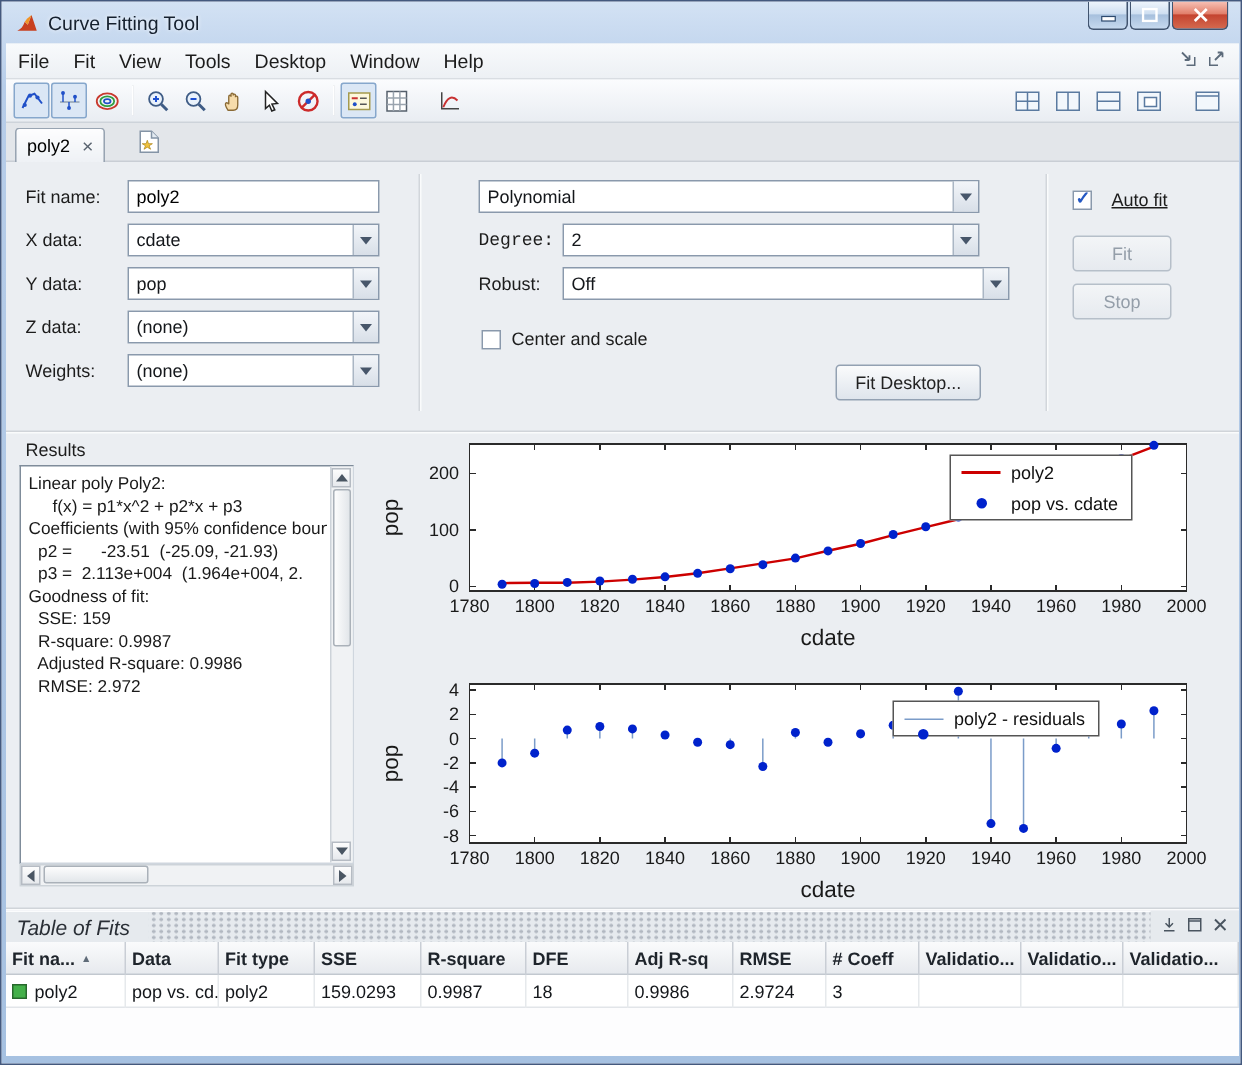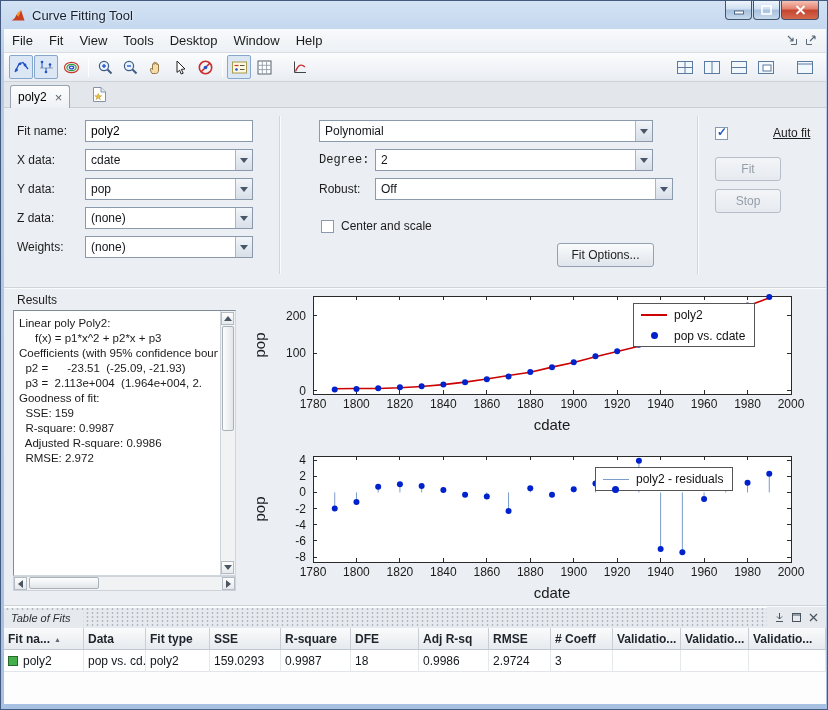--- a/index.html
+++ b/index.html
@@ -74,21 +74,21 @@
   svg text.axlabel { font-size:15px; fill:#1a1a1a; font-family:"Liberation Sans",sans-serif; }
   .legend { position:absolute; background:#fff; border:1px solid #555; font-size:12px; color:#111; }
   .lrow { display:flex; align-items:center; height:21px; padding:0 9px 0 6px; }
   .lsample { width:28px; display:flex; align-items:center; justify-content:center; margin-right:6px; position:relative; }
   .sline { display:inline-block; width:26px; height:2px; }
   .sdot { display:inline-block; width:7px; height:7px; border-radius:50%; }
   
   .tf-headerbar { position:absolute; left:3px; top:606px; width:822px; height:21px; display:flex; align-items:center;
     background-color:#e6eaee; background-image:radial-gradient(circle,#b2b8c1 1px,rgba(0,0,0,0) 1.15px);
     background-size:5px 4px; background-position:1px 3px; border-top:1px solid #fbfcfd; }
-  .tf-title { font-style:italic; font-size:11px; color:#2a2f36; background:#e6eaee; padding:2px 12px 2px 7px; }
+  .tf-title { font-style:italic; font-size:14px; color:#2a2f36; background:#e6eaee; padding:2px 12px 2px 7px; }
   .tf-icons { margin-left:auto; display:flex; gap:6px; padding:2px 7px; background:#e6eaee; align-items:center; }
   .tf-header { position:absolute; left:3px; top:627px; width:822px; height:22px; display:flex;
     background:linear-gradient(#fafbfc,#e7eaee); border-bottom:1px solid #c2c8cf; }
   .tf-hcell { height:22px; border-right:1px solid #c9ced5; font-size:12px; font-weight:bold; color:#1e242b;
     padding:5px 4px; display:flex; align-items:center; gap:4px; overflow:hidden; white-space:nowrap; }
   .sortarrow { font-size:7px; color:#5f6b78; }
   .tf-row { position:absolute; left:3px; top:649px; width:822px; height:22px; display:flex; background:#fff; border-bottom:1px solid #e2e5e9; }
   .tf-cell { height:22px; border-right:1px solid #e6e9ec; font-size:12px; color:#14171b;
     padding:0 4px; display:flex; align-items:center; gap:5px; overflow:hidden; white-space:nowrap; }
   .swatch { width:10px; height:10px; border:1px solid #27682c; flex:0 0 auto; }
@@ -324,26 +324,26 @@
     <span class="ctext">2</span>
     <span class="carrow"></span>
   </div>
   <span class="lbl" style="left:318px; top:177px;">Robust:</span>
   <div class="combo" style="left:374px; top:177px; width:298px;">
     <span class="ctext">Off</span>
     <span class="carrow"></span>
   </div>
   <span class="checkbox" style="left:320px; top:219px;"></span>
   <span class="lbl" style="left:340px; top:214px;">Center and scale</span>
-  <button class="btn" style="left:556px; top:242px; width:97px; height:24px;">Fit Options...</button>
+  <button class="btn" style="left:556px; top:242px; width:97px; height:24px;">Fit Desktop...</button>
 
   <div class="vsep" style="left:696px; top:115px; height:158px;"></div>
 
   <span class="checkbox checked" style="left:714px; top:126px;"></span>
-  <span class="lbl" style="left:772px; top:121px;text-decoration:underline;">Auto fit</span>
+  <span class="lbl" style="left:740px; top:121px;text-decoration:underline;">Auto fit</span>
   <button class="btn disabled" style="left:714px; top:156px; width:66px; height:24px;">Fit</button>
   <button class="btn disabled" style="left:714px; top:188px; width:66px; height:24px;">Stop</button>
 
   <div class="groove" style="left:3px; top:286px; width:822px;"></div>
 
   <span class="results-label">Results</span>
   <div class="results-box">
     <div class="results-text">
       <div>Linear poly Poly2:</div>
       <div>     f(x) = p1*x^2 + p2*x + p3</div>

